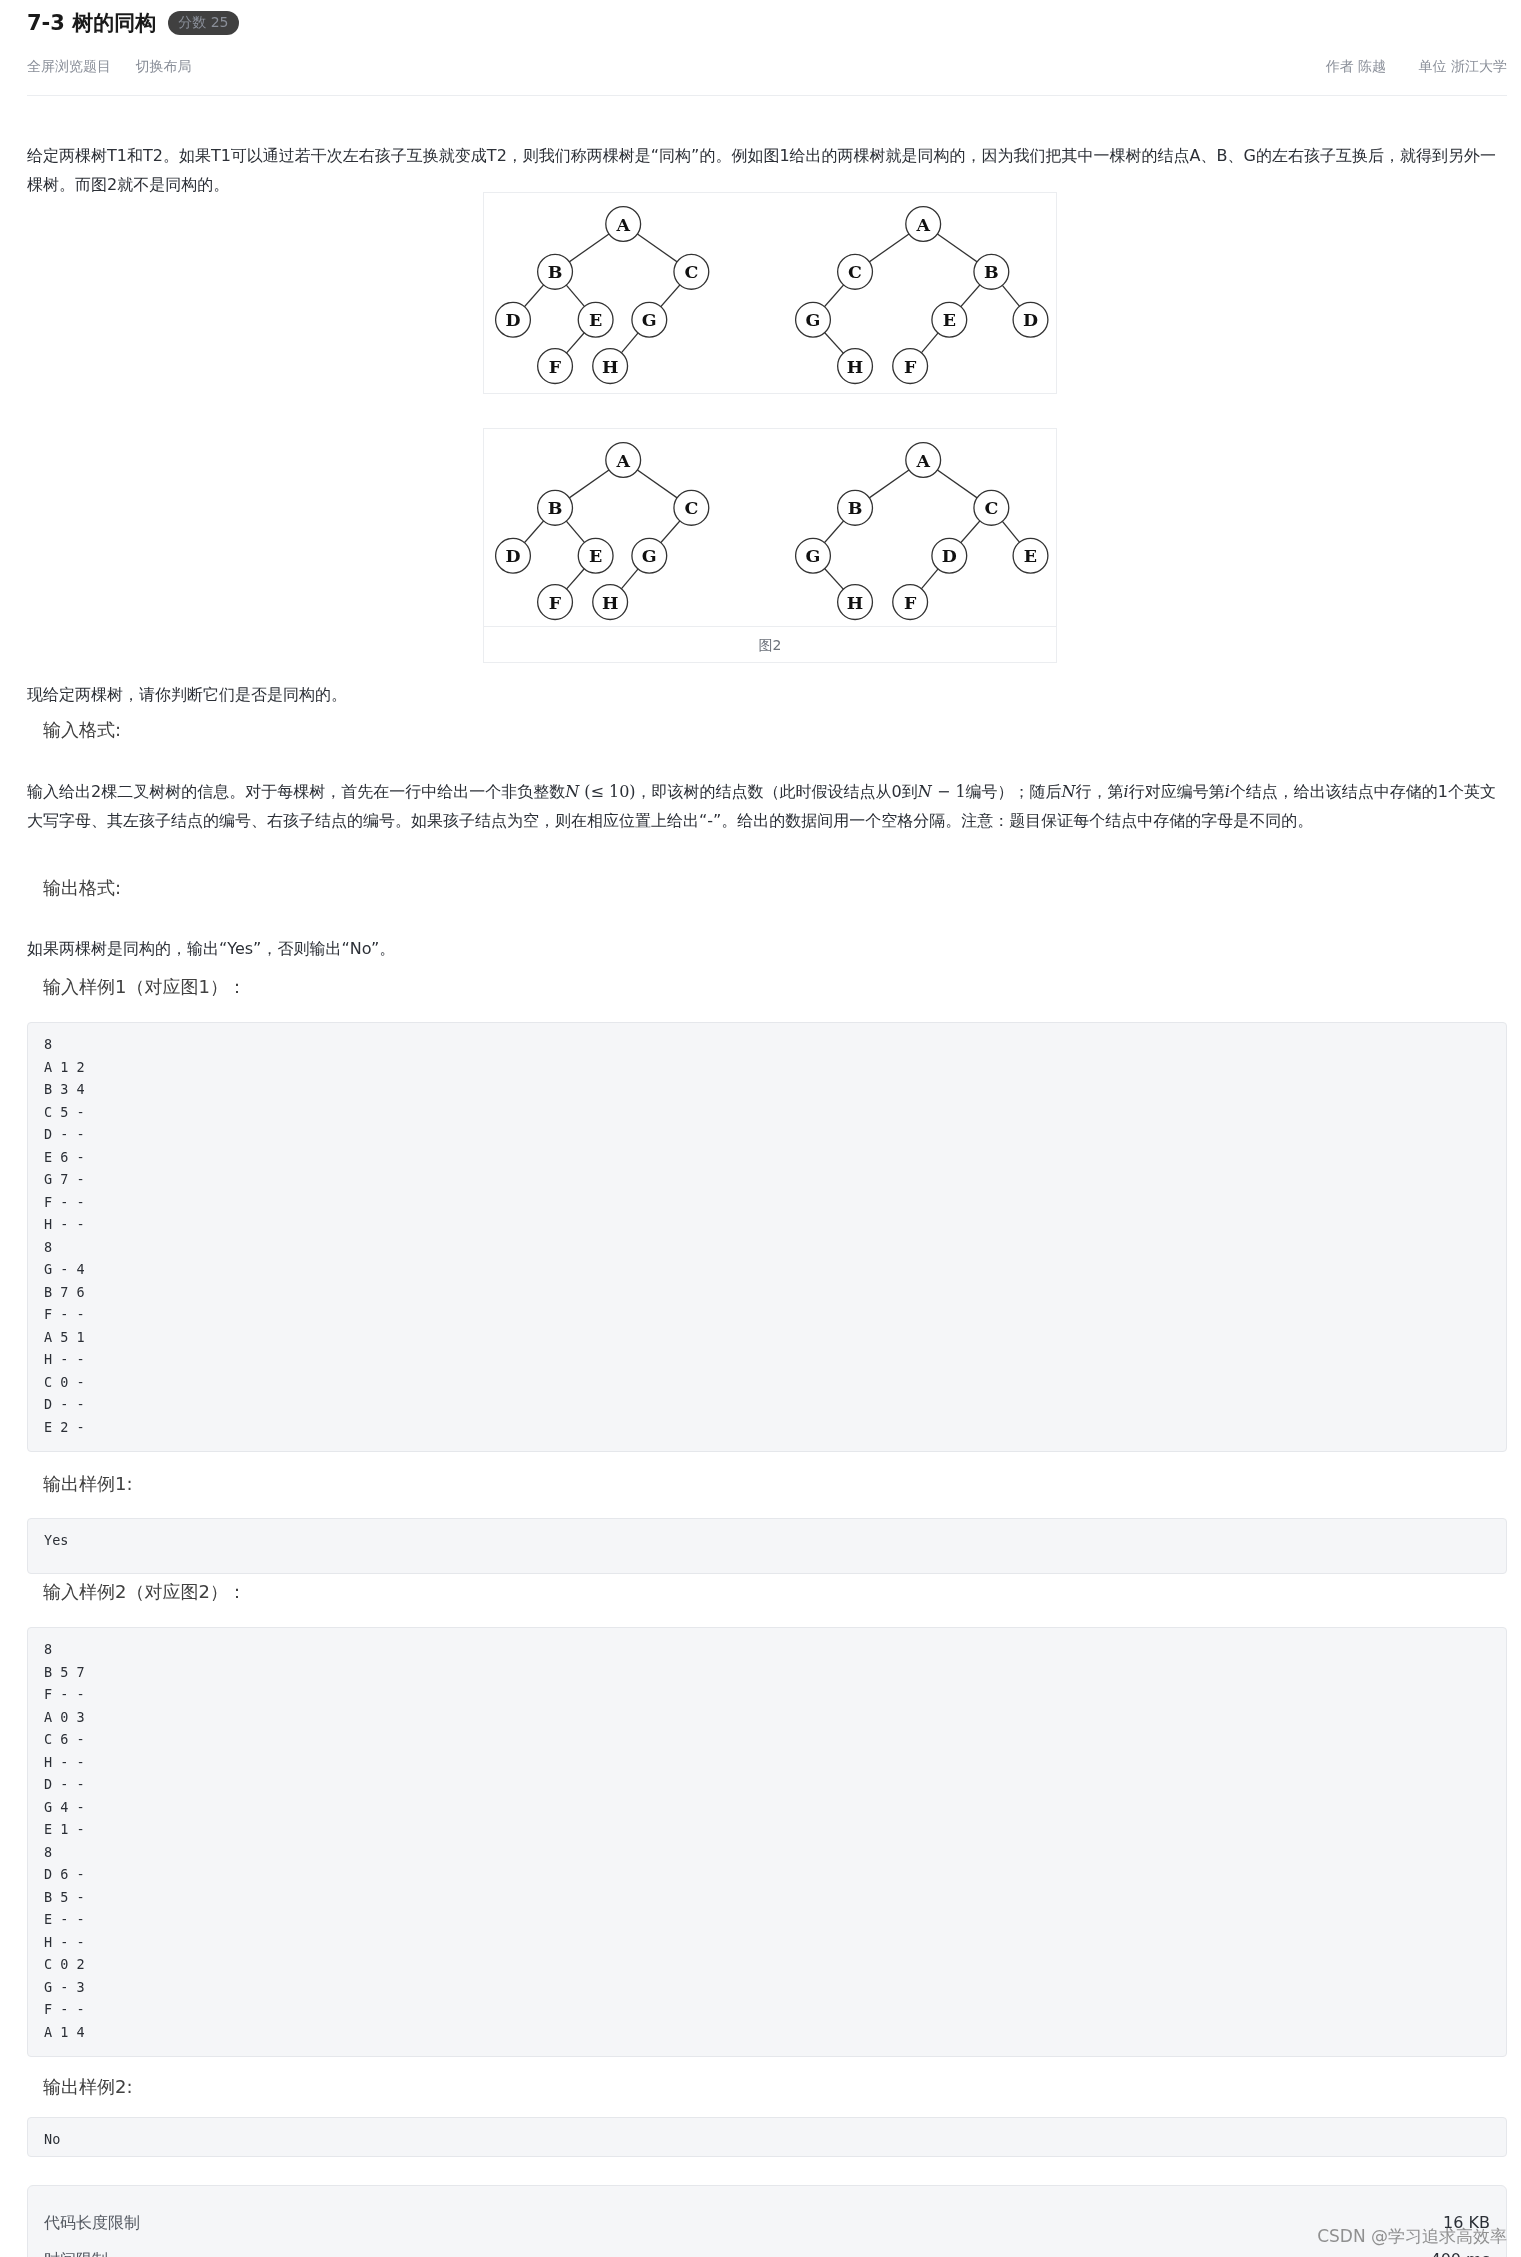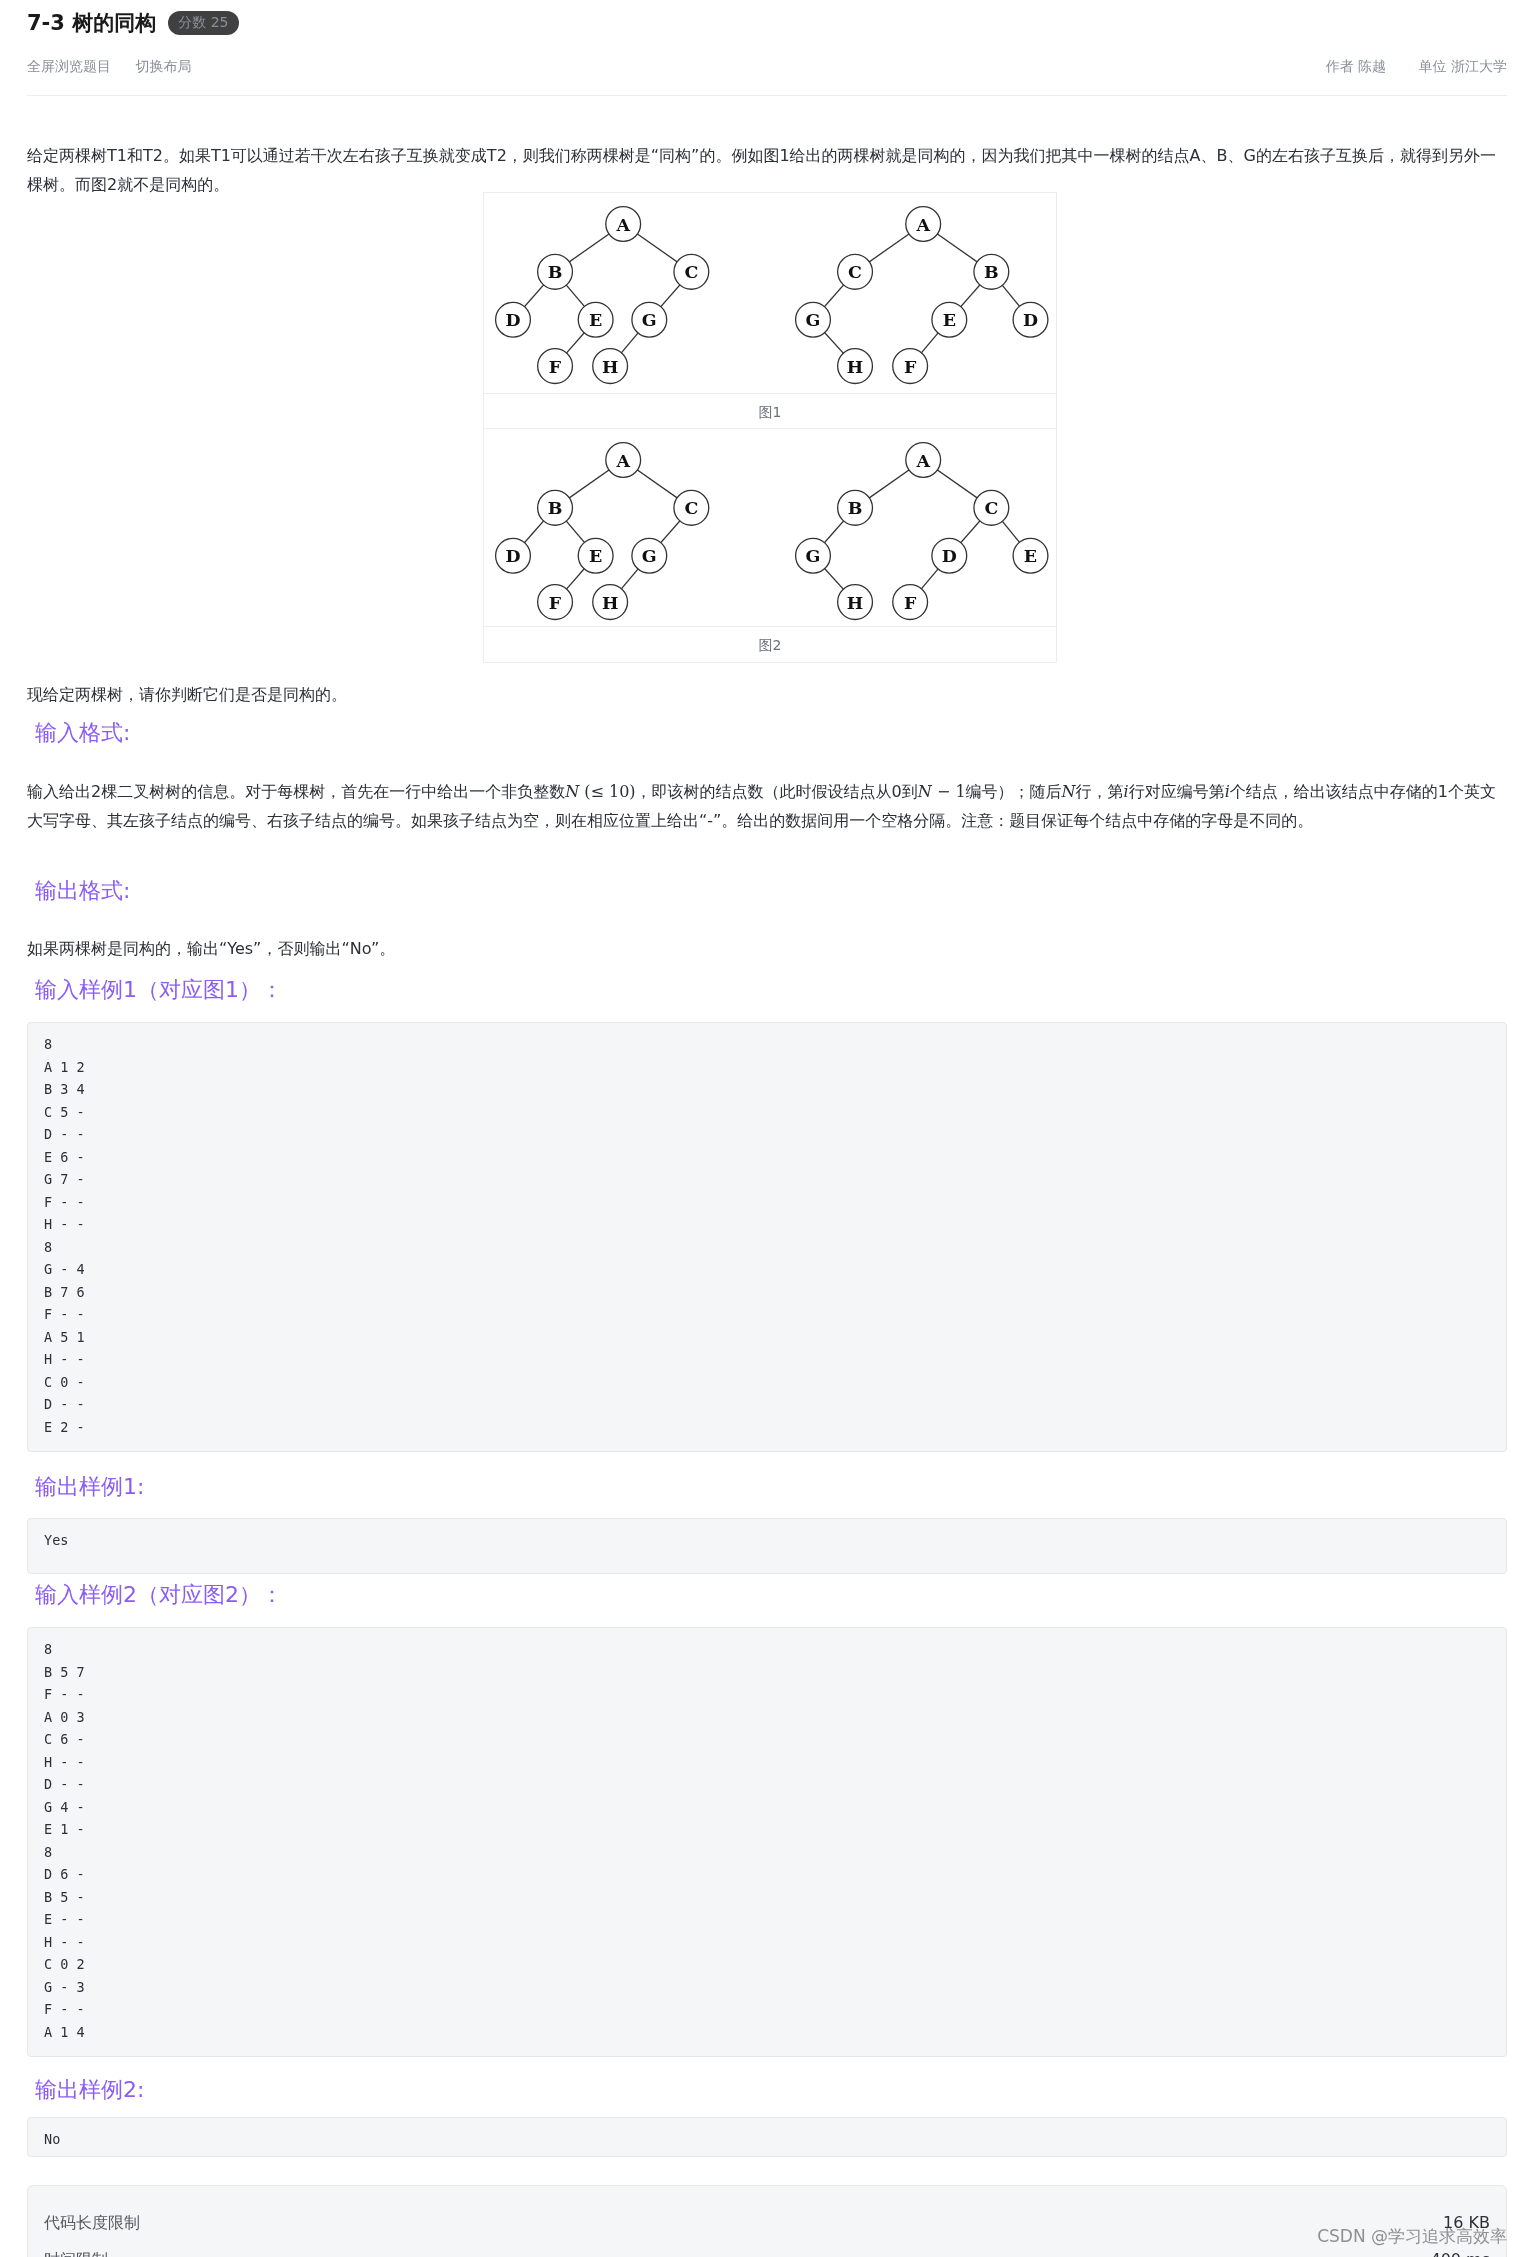--- a/index.html
+++ b/index.html
@@ -18,21 +18,21 @@
   .divider { position: absolute; top: 95px; left: 0; width: 1480px; height: 1px; background: #ebedf0; }
 
   .para { position: absolute; left: 0; width: 1480px; font-size: 16px; line-height: 29px; color: #2b2f36; margin-top: 8px; }
   .math { font-family: "DejaVu Serif", "Liberation Serif", serif; font-style: italic; }
   .math-up { font-family: "DejaVu Serif", "Liberation Serif", serif; }
 
   .figure { position: absolute; left: 456px; width: 574px; border: 1px solid #ebedf0; background: #fff; }
   .figure svg { display: block; }
   .fig-caption { height: 36px; border-top: 1px solid #ebedf0; text-align: center; line-height: 36px; font-size: 14px; color: #6b7079; }
 
-  .h3 { position: absolute; left: 8px; font-size: 22px; font-weight: 500; color: #8b5cf6; }
+  .h3 { position: absolute; left: 16px; font-size: 18px; font-weight: 500; color: #404040; }
 
   .code { position: absolute; left: 0; width: 1480px; background: #f5f6f8; border: 1px solid #e5e7eb; border-radius: 4px; padding: 10px 16px; font-family: "DejaVu Sans Mono", "Liberation Mono", monospace; font-size: 13.5px; line-height: 22.5px; color: #2b2f36; white-space: pre; }
 
   .limits { position: absolute; left: 0; top: 2185px; width: 1480px; height: 100px; background: #f5f6f8; border: 1px solid #e5e7eb; border-radius: 6px; padding: 18px 16px; font-size: 16px; color: #545961; }
   .limit-row { display: flex; justify-content: space-between; height: 37px; line-height: 37px; gap: 12px; }
   .limit-row .val { color: #2b2f36; }
 
   .watermark { position: absolute; right: 14px; top: 2225px; font-size: 17px; color: rgba(110,110,110,0.75); }
 </style>
 </head>
@@ -105,21 +105,20 @@
           <circle cx="114" cy="86" r="12" fill="#fff" stroke="#333" stroke-width="0.9"></circle>
           <text x="114" y="90.5" text-anchor="middle" font-family="&quot;DejaVu Serif&quot;, serif" font-size="12" font-weight="bold" fill="#111">E</text>
           <circle cx="170" cy="86" r="12" fill="#fff" stroke="#333" stroke-width="0.9"></circle>
           <text x="170" y="90.5" text-anchor="middle" font-family="&quot;DejaVu Serif&quot;, serif" font-size="12" font-weight="bold" fill="#111">D</text>
           <circle cx="49" cy="118" r="12" fill="#fff" stroke="#333" stroke-width="0.9"></circle>
           <text x="49" y="122.5" text-anchor="middle" font-family="&quot;DejaVu Serif&quot;, serif" font-size="12" font-weight="bold" fill="#111">H</text>
           <circle cx="87" cy="118" r="12" fill="#fff" stroke="#333" stroke-width="0.9"></circle>
           <text x="87" y="122.5" text-anchor="middle" font-family="&quot;DejaVu Serif&quot;, serif" font-size="12" font-weight="bold" fill="#111">F</text>
         </g>
       </svg>
-    <div class="fig-caption">图1</div>
   </div>
   <div class="figure" id="fig1" style="top:428px;">
     <svg width="574" height="197" viewBox="0 0 574 197">
         <g transform="translate(0,2) scale(1.45)">
           <line x1="96" y1="20" x2="49" y2="53" stroke="#333" stroke-width="0.9"></line>
           <line x1="96" y1="20" x2="143" y2="53" stroke="#333" stroke-width="0.9"></line>
           <line x1="49" y1="53" x2="20" y2="86" stroke="#333" stroke-width="0.9"></line>
           <line x1="49" y1="53" x2="77" y2="86" stroke="#333" stroke-width="0.9"></line>
           <line x1="143" y1="53" x2="114" y2="86" stroke="#333" stroke-width="0.9"></line>
           <line x1="77" y1="86" x2="49" y2="118" stroke="#333" stroke-width="0.9"></line>

